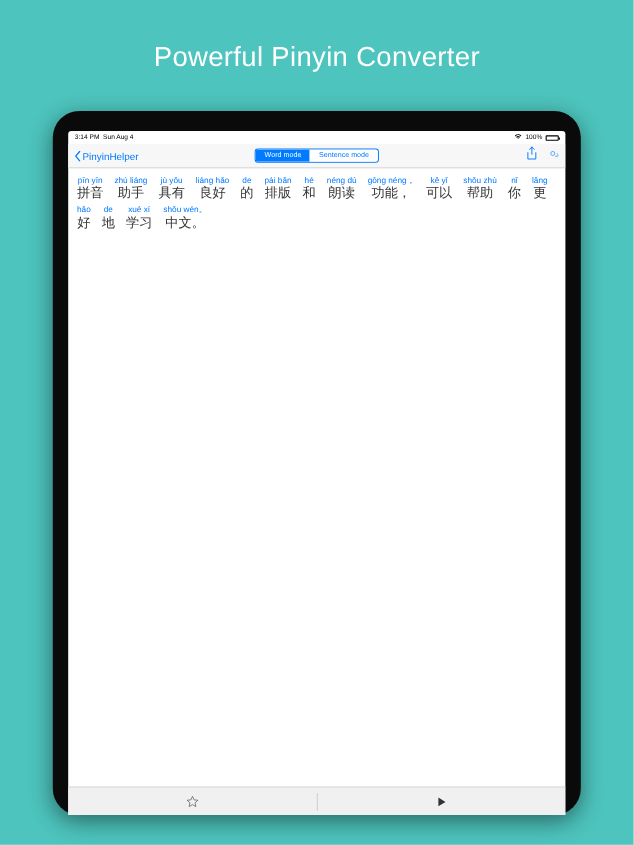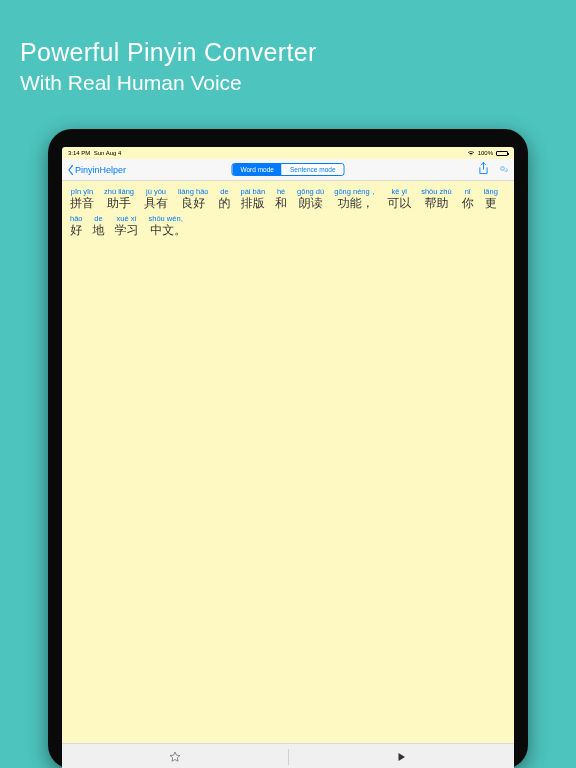--- a/index.html
+++ b/index.html
@@ -4,21 +4,21 @@
 <style>
 * { box-sizing: border-box; margin: 0; padding: 0; }
 body {
   width: 576px;
   height: 768px;
   background: #4dc4bd;
   font-family: -apple-system, "Helvetica Neue", Arial, sans-serif;
   overflow: hidden;
 }
 .promo-header {
-  text-align: left;
+  text-align: center;
   padding: 38px 20px 34px;
   color: #ffffff;
 }
 .promo-title {
   font-size: 25px;
   font-weight: 300;
   letter-spacing: 0.3px;
 }
 .promo-subtitle {
   font-size: 21px;
@@ -31,21 +31,21 @@
   margin: 0 auto;
   background: #0a0a0a;
   border-radius: 24px;
   padding: 18px 14px 0;
   box-shadow: 0 6px 20px rgba(0,0,0,0.45);
   position: relative;
 }
 .screen {
   width: 100%;
   height: 100%;
-  background: #fef9c3;
+  background: #ffffff;
   border-radius: 3px 3px 0 0;
   display: flex;
   flex-direction: column;
   overflow: hidden;
 }
 .status-bar {
   height: 12px;
   display: flex;
   align-items: center;
   padding: 0 6px;
@@ -173,21 +173,20 @@
   width: 0.5px;
   height: 16px;
   background: #d0d0d0;
 }
 </style>
 </head>
 <body>
 
 <div class="promo-header">
   <div class="promo-title">Powerful Pinyin Converter</div>
-  <div class="promo-subtitle">With Real Human Voice</div>
 </div>
 
 <div class="device-frame">
   <div class="screen">
 
     <div class="status-bar">
       <span class="status-left">
         <span>3:14 PM</span>&nbsp;&nbsp;<span>Sun Aug 4</span>
       </span>
       <span class="status-right">
@@ -250,21 +249,21 @@
           </div>
           <div class="word">
             <div class="pinyin">pái bǎn</div>
             <div class="hanzi">排版</div>
           </div>
           <div class="word">
             <div class="pinyin">hé</div>
             <div class="hanzi">和</div>
           </div>
           <div class="word">
-            <div class="pinyin">gōng dú</div>
+            <div class="pinyin">néng dú</div>
             <div class="hanzi">朗读</div>
           </div>
           <div class="word">
             <div class="pinyin">gōng néng，</div>
             <div class="hanzi">功能，</div>
           </div>
           <div class="word">
             <div class="pinyin">kě yǐ</div>
             <div class="hanzi">可以</div>
           </div>

